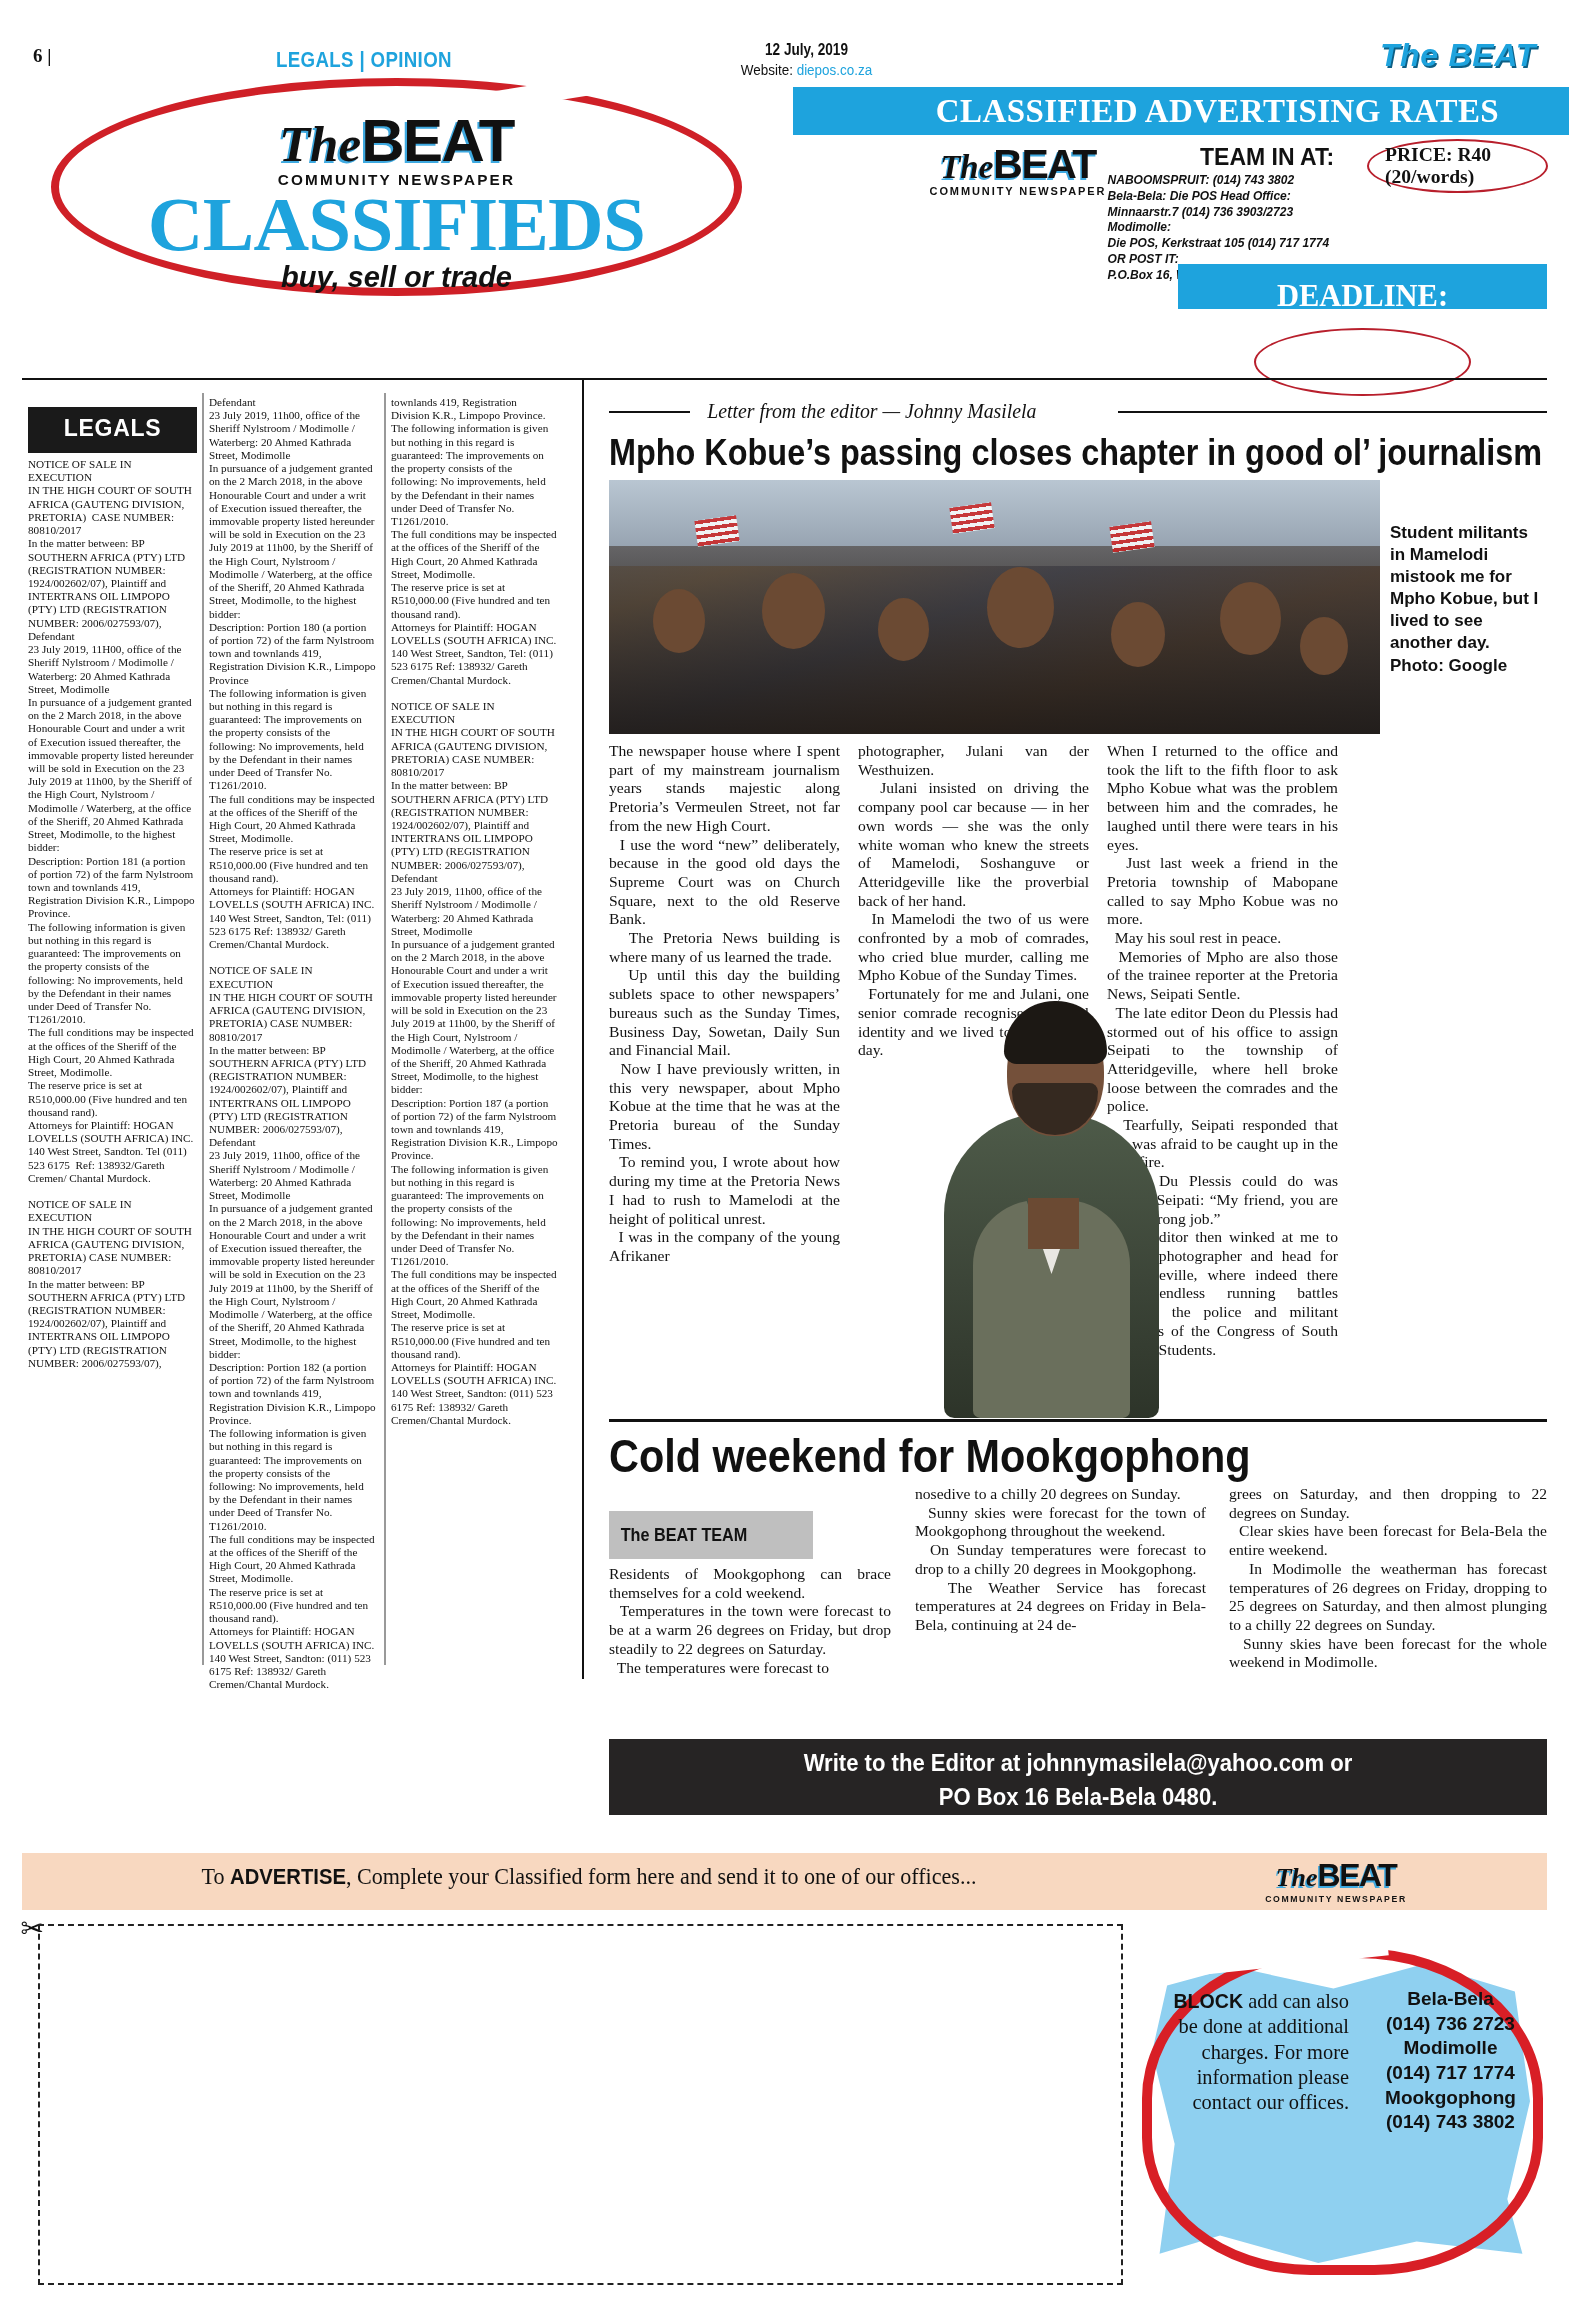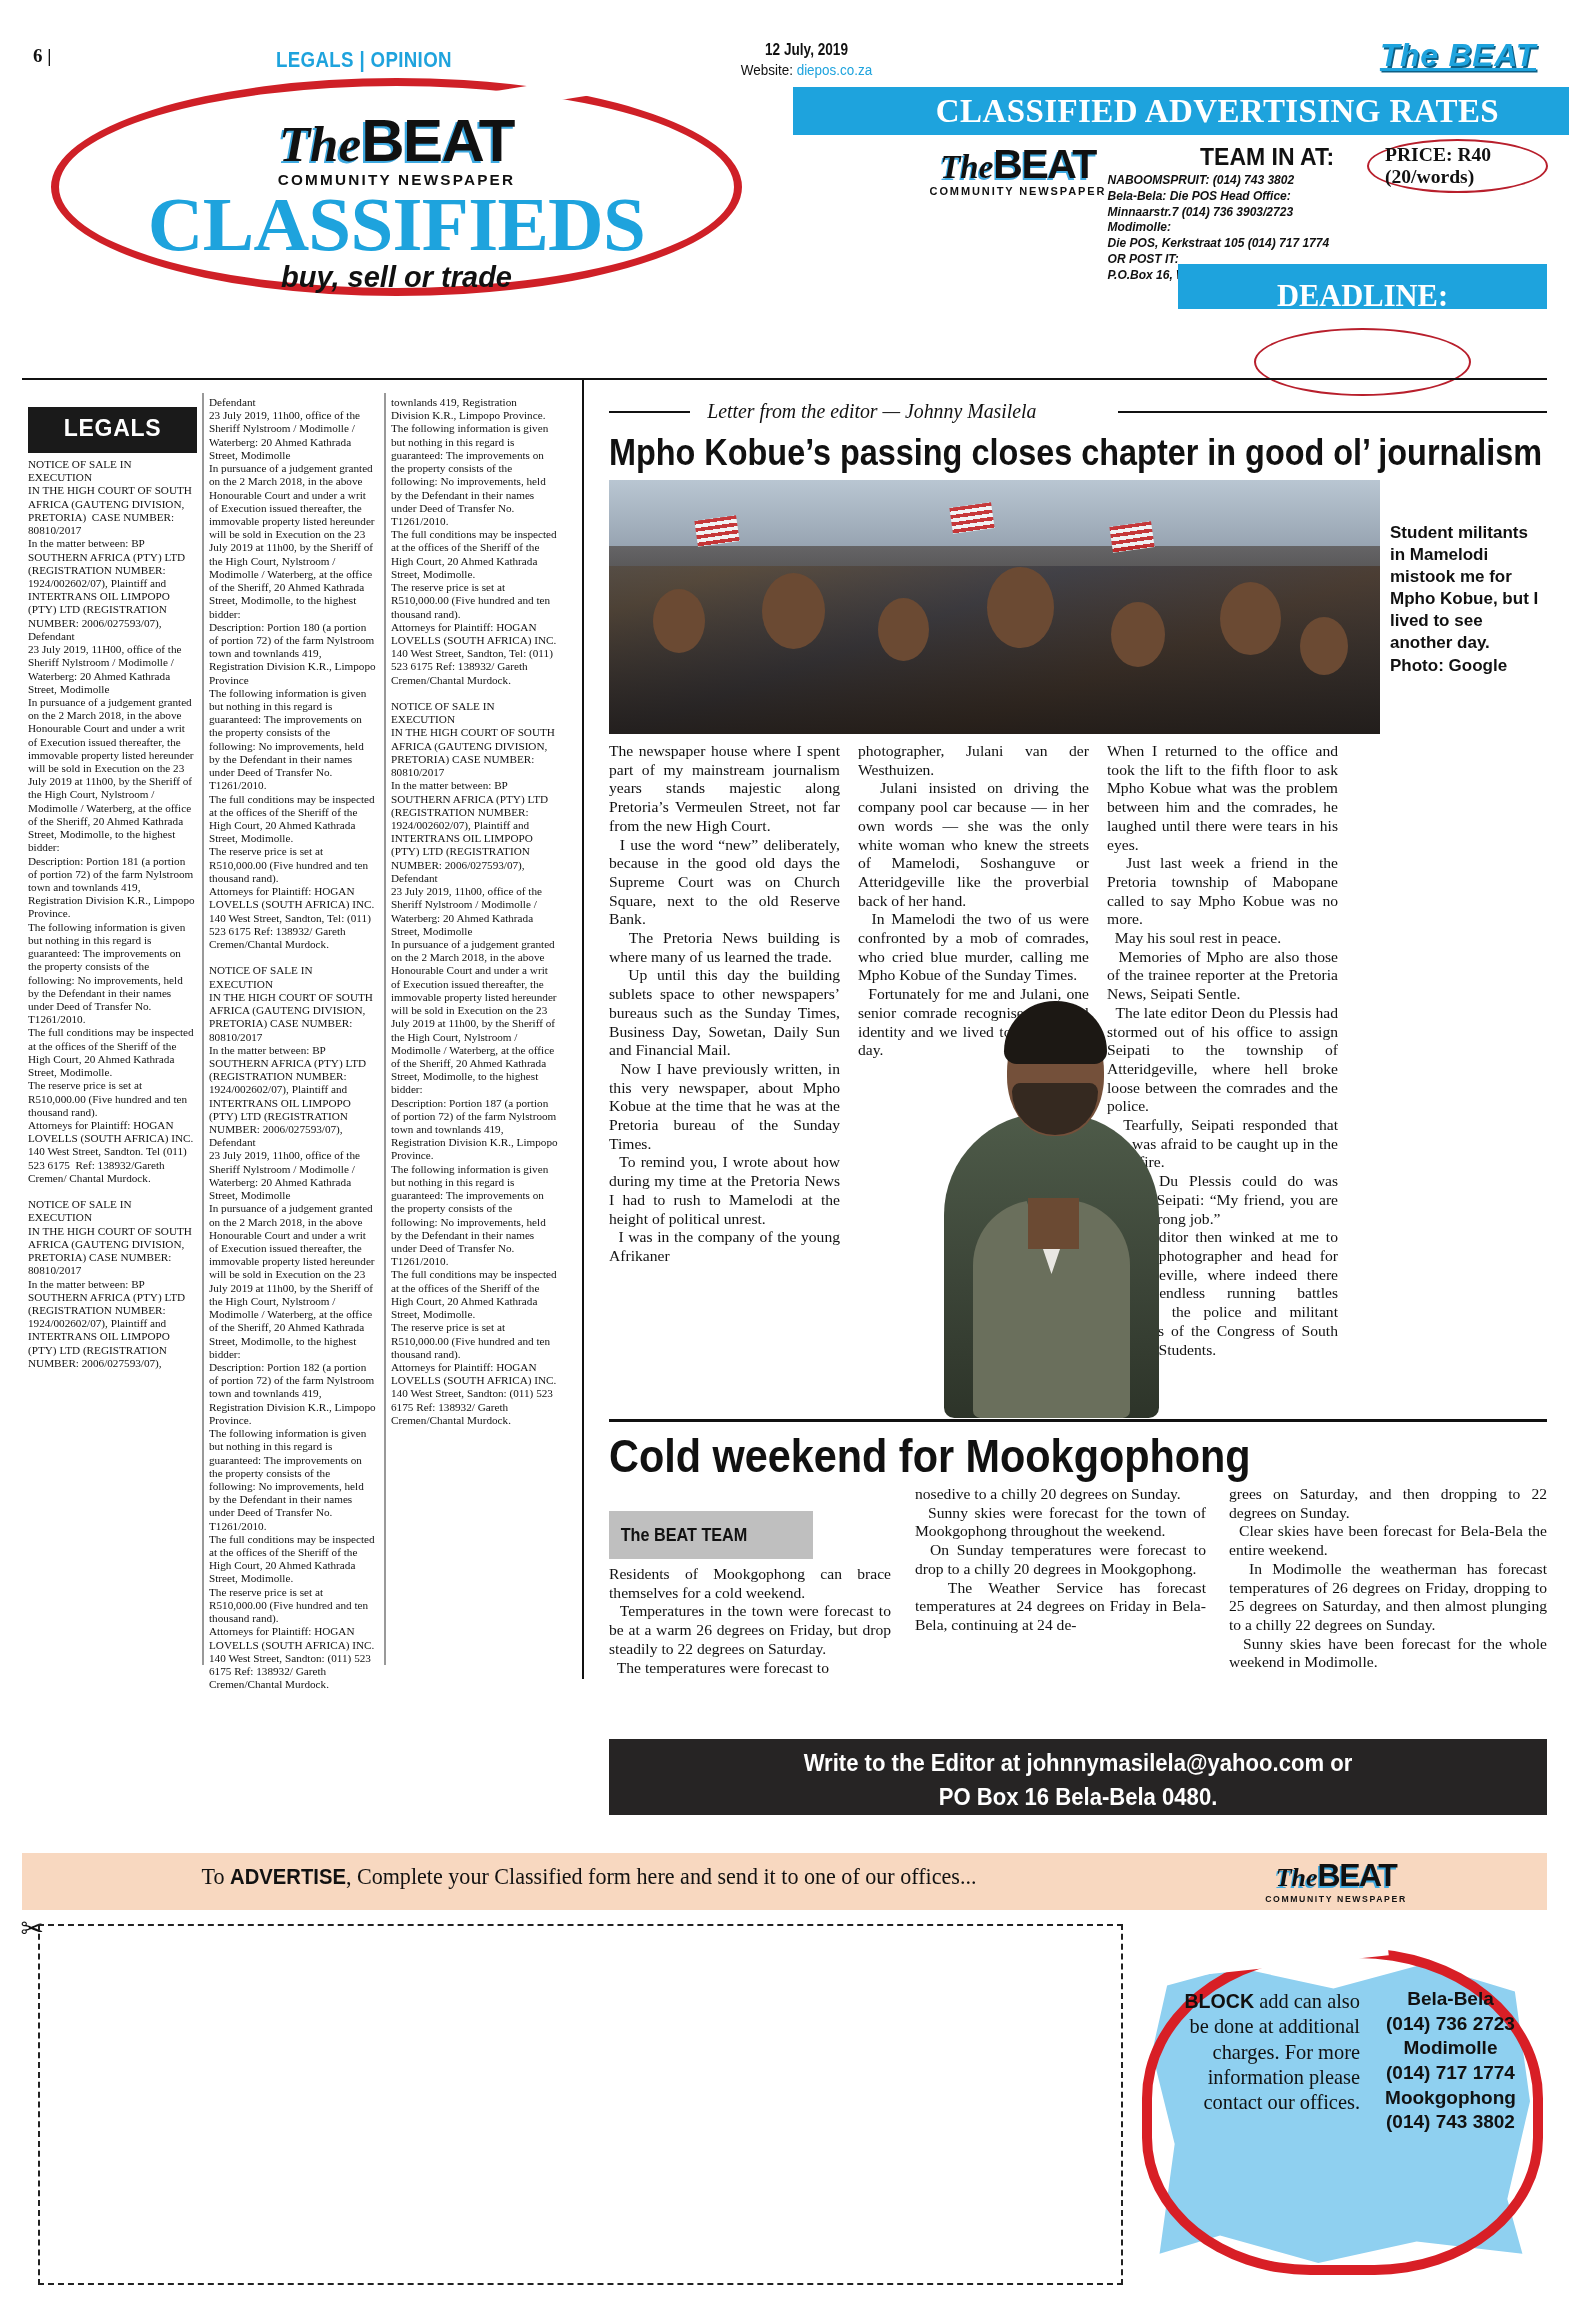--- a/index.html
+++ b/index.html
@@ -18,21 +18,21 @@
   .topbar { position:absolute; left:0; top:22px; width:1569px; height:44px; }
   .folio { position:absolute; left:33px; top:23px; font-size:19px; font-weight:bold; font-family:"Liberation Serif",serif; }
   .section-label { position:absolute; left:276px; top:25px; font-size:22px; font-weight:bold;
       font-family:"Liberation Sans",sans-serif; color:#1ea3dd; letter-spacing:0.4px; transform:scaleX(0.85); transform-origin:left; }
   .dateblock { position:absolute; left:654px; top:19px; width:305px; text-align:center; }
   .dateblock .d1 { font-size:16px; font-weight:bold; font-family:"Liberation Sans",sans-serif; transform:scaleX(0.85); }
   .dateblock .d2 { font-size:15.3px; font-family:"Liberation Sans",sans-serif; margin-top:2.2px; transform:scaleX(0.88); }
   .dateblock .d2 a { color:#1ea3dd; text-decoration:none; }
   .beat-top { position:absolute; right:33px; top:14.5px; font-size:32px; font-weight:bold;
      font-family:"Liberation Sans",sans-serif; font-style:italic; color:#1ea3dd;
-     text-shadow: 1.5px 1.5px 0 #0d5f85; letter-spacing:0.7px;text-decoration:underline; }
+     text-shadow: 1.5px 1.5px 0 #0d5f85; letter-spacing:0.7px; }
 
   
   .masthead-left { position:absolute; left:22px; top:71px; width:749px; height:247px; }
   .mh-ellipse { position:absolute; left:29px; top:7.3px; width:691px; height:218px;
      border:8px solid #cf2027; border-radius:50%; }
   .mh-ellipse:after{ content:""; position:absolute; left:55%; top:-7.3px; width:42%; height:19px;
      background:#fff; transform:rotate(-9deg); }
   .mh-beat { position:absolute; left:0; right:0; top:35px; text-align:center; }
   .mh-beat .the { font-family:"Liberation Serif",serif; font-style:italic; font-weight:bold;
      font-size:51px; color:#111; text-shadow:-2.2px 1.5px 0 #3ea9e0; }
@@ -168,21 +168,21 @@
      border:2.2px dashed #222; }
   .scissors { position:absolute; left:20.4px; top:1912px; font-size:28px; }
 
   
   .blockad { position:absolute; left:1139px; top:1919px; width:407px; height:364px; }
   .blockad .brush { position:absolute; left:13px; top:42px; width:378px; height:305px;
      background:#8fd0f0; clip-path:polygon(4% 8%,22% 2%,48% 9%,72% 1%,96% 10%,100% 46%,94% 78%,98% 96%,70% 92%,44% 99%,18% 90%,2% 96%,6% 60%,0 30%); }
   .blockad .ring { position:absolute; left:2.9px; top:29px; width:401px; height:327px;
      border:10.2px solid #d81f26; border-radius:46% 46% 42% 42%; }
   .blockad .ring:after { content:""; position:absolute; left:8%; top:-17.4px; width:54%; height:25px; background:#fff; transform:rotate(-6deg); }
-  .blockad .txtL { position:absolute; left:35px; top:70px; width:186px; text-align:right;
+  .blockad .txtL { position:absolute; left:24px; top:70px; width:186px; text-align:right;
      font-family:"Liberation Serif",serif; font-size:20.4px; line-height:1.24; }
   .blockad .txtL b { font-family:"Liberation Sans",sans-serif; font-weight:bold; font-size:19.6px; }
   .blockad .txtR { position:absolute; left:233px; top:68px; width:157px; text-align:center;
      font-family:"Liberation Sans",sans-serif; font-weight:bold; font-size:19px; line-height:1.3; }
 </style>
 </head>
 <body>
 
 <div class="page">
 

